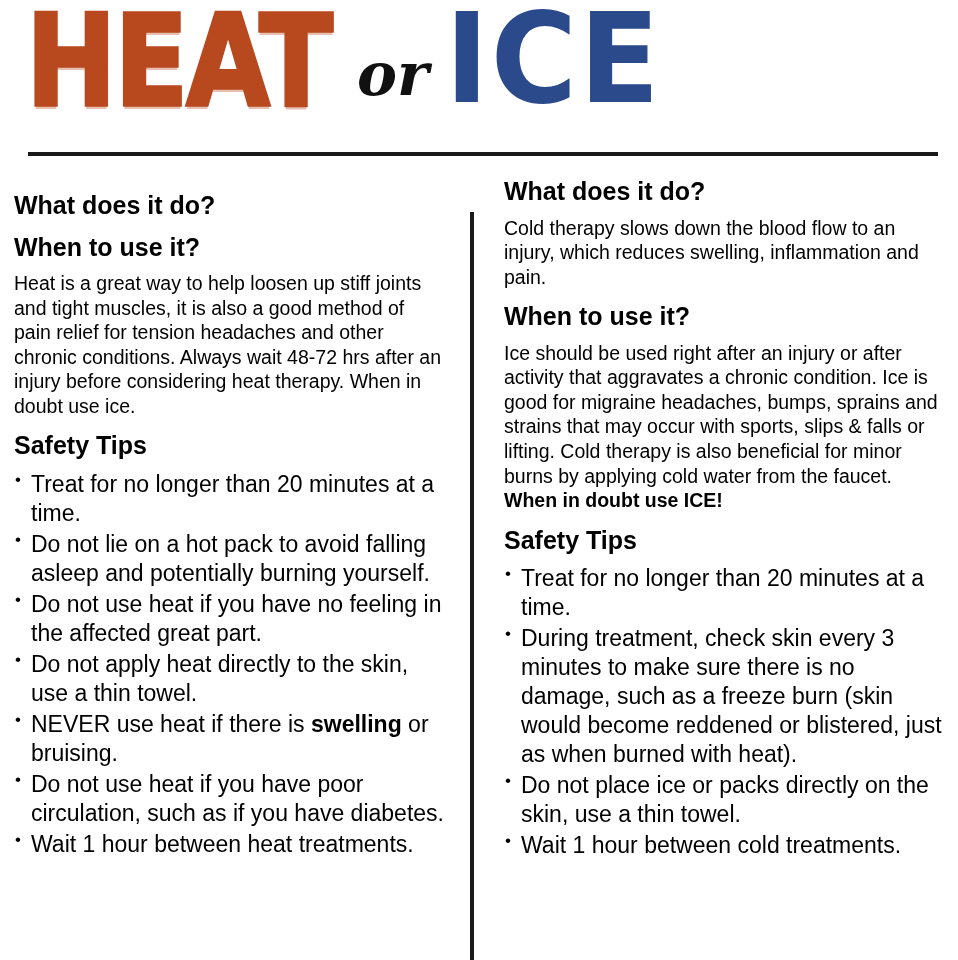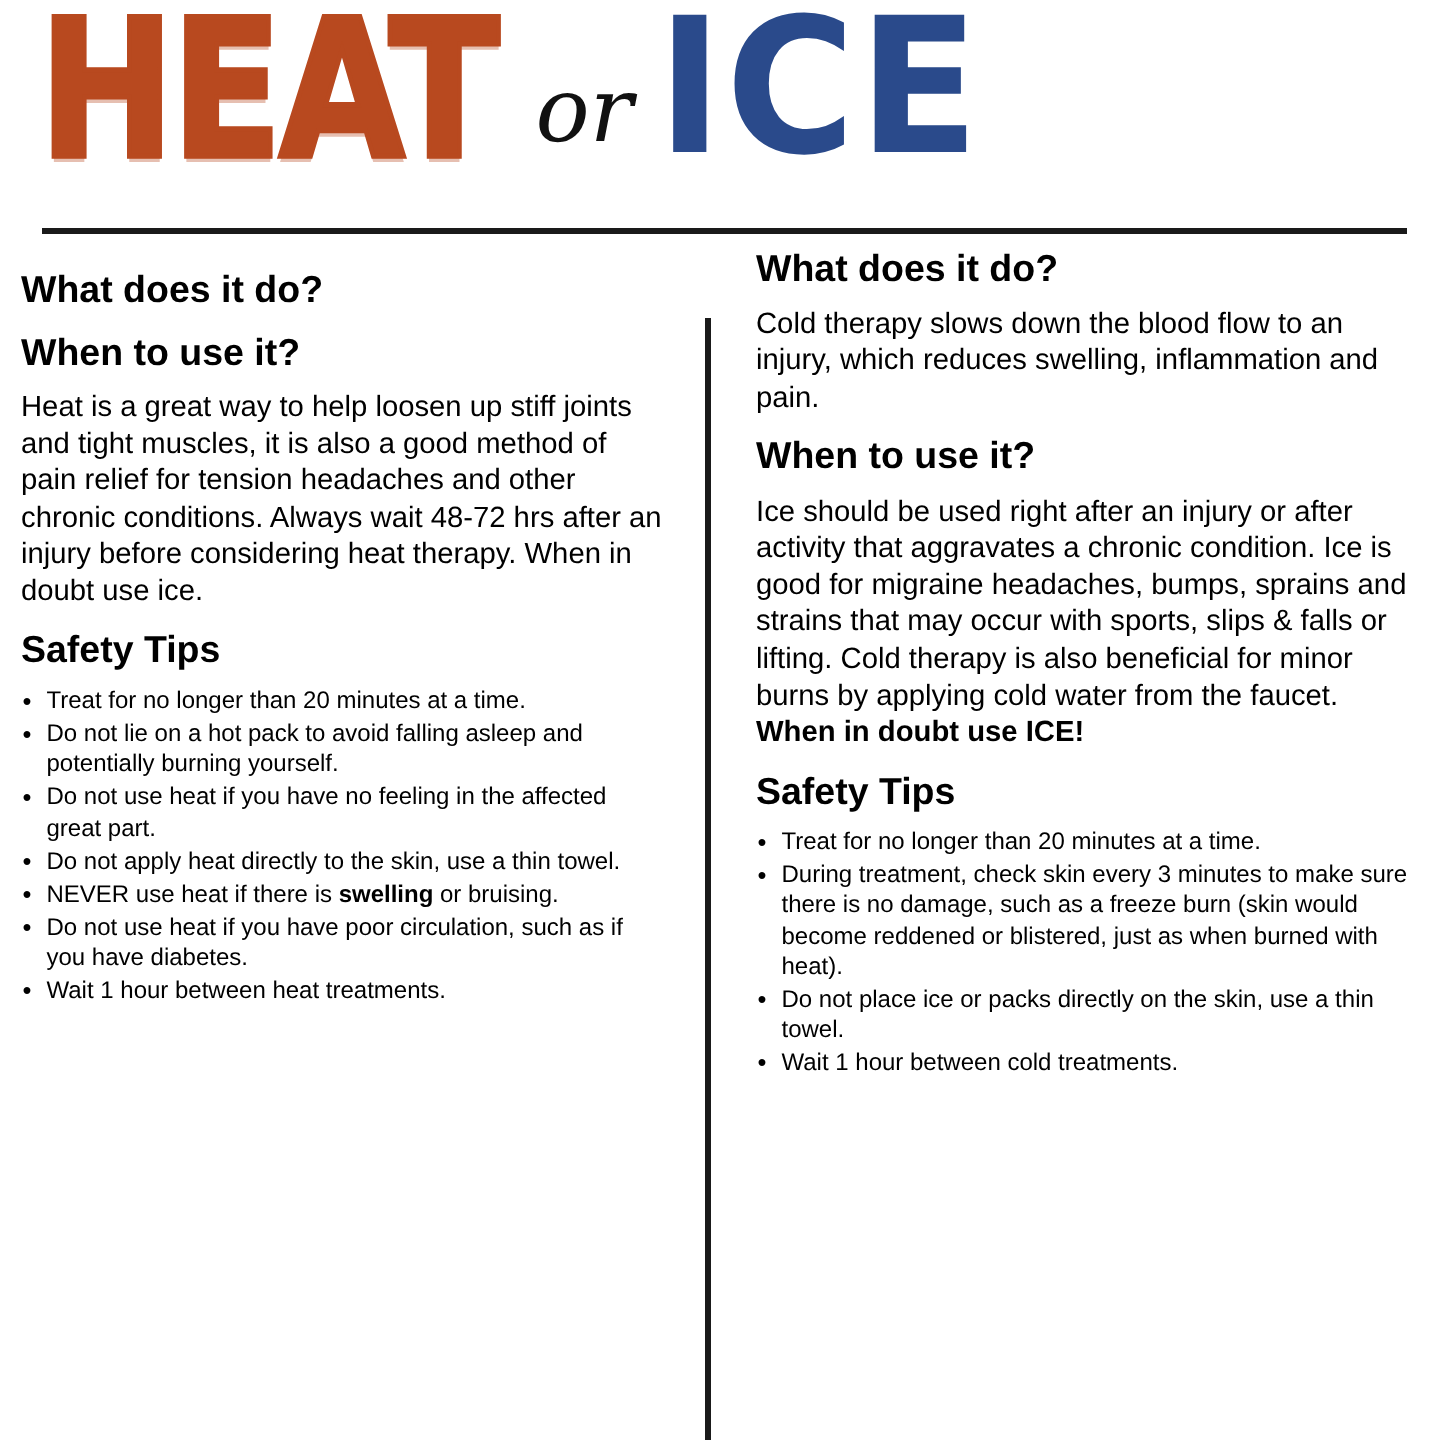--- a/index.html
+++ b/index.html
@@ -40,21 +40,21 @@
     -webkit-text-stroke: 3px #b8491f;
     line-height: 1;
     margin-top: -2px;
     transform: scaleY(1.18);
     transform-origin: top left;
     text-shadow: 0 3px 0 rgba(184,73,31,0.35);
   }
   .word-or {
     font-family: "DejaVu Serif", serif;
     font-style: italic;
-    font-weight: normal;
+    font-weight: bold;
     font-size: 60px;
     color: #111111;
     margin: 44px 16px 0 26px;
     line-height: 1;
   }
   .word-ice {
     font-family: "DejaVu Sans", sans-serif;
     font-weight: bold;
     font-size: 112px;
     letter-spacing: 2px;
@@ -75,21 +75,21 @@
     right: 20px;
     top: 152px;
     height: 4px;
     background: #1a1a1a;
   }
 
   
   .columns {
     position: relative;
     display: flex;
-    padding-top: 14px;
+    padding-top: 26px;
     box-sizing: border-box;
   }
   .divider {
     position: absolute;
     left: 470px;
     top: 60px;
     width: 4px;
     height: 850px;
     background: #1a1a1a;
   }
@@ -123,21 +123,21 @@
     line-height: 1.26;
     margin: 0 0 6px 0;
   }
   ul.tips {
     list-style: none;
     margin: 0;
     padding: 0;
   }
   ul.tips li {
     position: relative;
-    font-size: 16px;
+    font-size: 23px;
     line-height: 1.26;
     padding-left: 17px;
     margin-bottom: 2px;
   }
   ul.tips li::before {
     content: "\2022";
     position: absolute;
     left: 1px;
     top: -1px;
     font-size: 17px;

